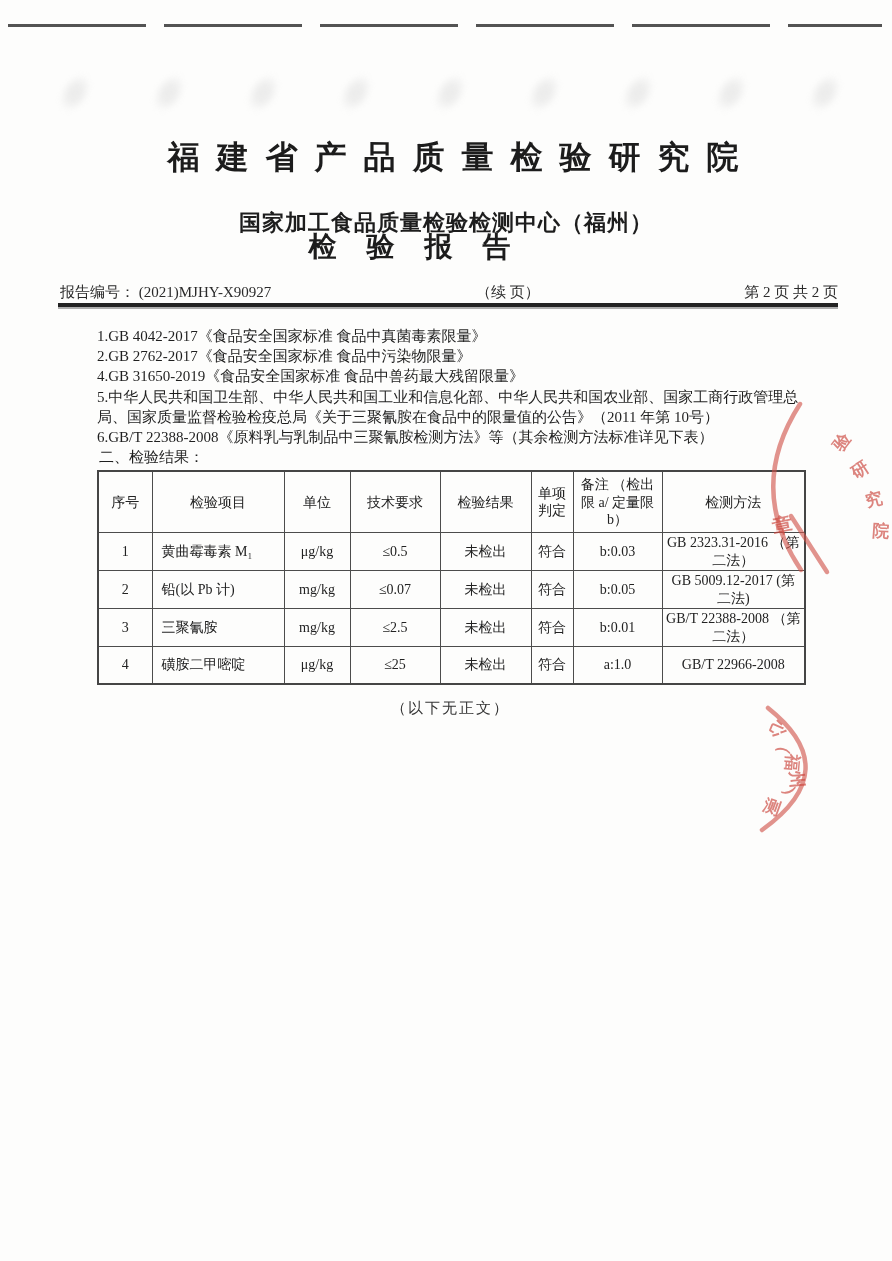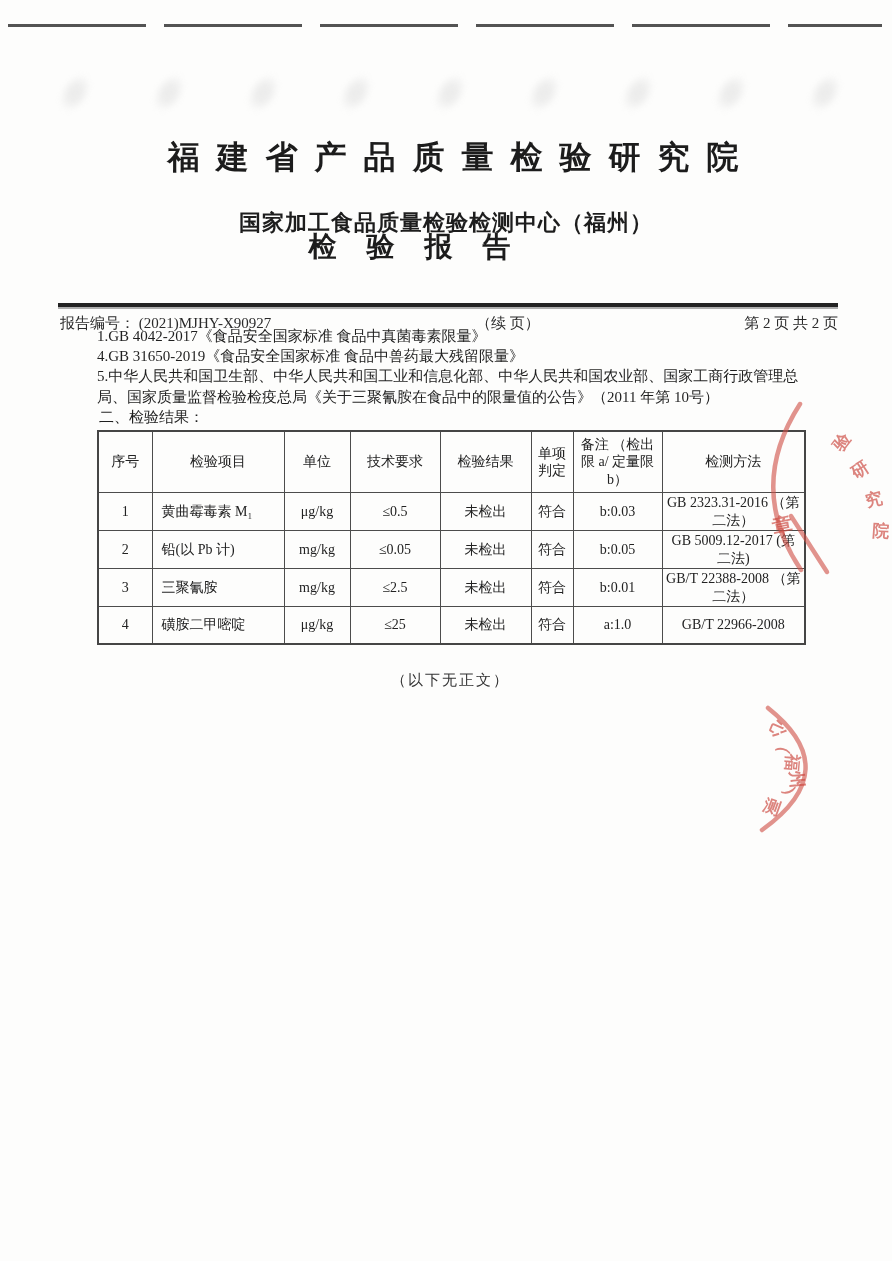--- a/index.html
+++ b/index.html
@@ -17,39 +17,39 @@
     font-size:32px;font-weight:bold;letter-spacing:17px;padding-left:17px;box-sizing:border-box;
     font-family:"Liberation Sans",sans-serif;color:#1c1c1c;margin-left:7px;}
   .title2{position:absolute;top:208px;left:0;width:892px;text-align:center;
     font-size:22px;font-weight:bold;letter-spacing:1px;
     font-family:"Liberation Sans",sans-serif;color:#1d1d1d;}
   .title3{position:absolute;top:228px;left:0;width:819px;text-align:center;
     font-size:28px;font-weight:bold;letter-spacing:30px;padding-left:30px;box-sizing:border-box;
     font-family:"Liberation Sans",sans-serif;color:#1c1c1c;}
   
   .repline{position:absolute;top:283px;left:60px;width:778px;display:flex;
-    justify-content:space-between;font-size:15px;color:#2a2a2a;margin-top:31px;}
+    justify-content:space-between;font-size:15px;color:#2a2a2a;}
   .repline .grp{white-space:nowrap;}
   .rule{position:absolute;top:303px;left:58px;width:780px;height:4px;background:#232323;
     box-shadow:0 2px 0 rgba(110,110,110,.55);}
   
   .content{position:absolute;top:326px;left:97px;width:707px;font-size:15px;
     line-height:20.2px;color:#1f1f1f;}
   .h-basis{text-indent:26px;}
   .h-results{text-indent:2px;}
   
   table.results{border-collapse:collapse;table-layout:fixed;width:707px;margin-top:3px;
     font-size:14px;color:#222;border:2px solid #454545;}
   table.results th,table.results td{border:1.4px solid #4c4c4c;text-align:center;
     vertical-align:middle;padding:1px 3px;font-weight:normal;line-height:17.5px;
     overflow:hidden;}
   table.results thead th{height:58px;}
   table.results tbody tr{height:37px;}
   table.results td:nth-child(2){text-align:left;padding-left:9px;}
-  .closing{width:707px;text-align:center;margin-top:25px;font-size:15px;
+  .closing{width:707px;text-align:center;margin-top:13px;font-size:15px;
     letter-spacing:2px;color:#333;}
   
   svg.stamps{position:absolute;left:0;top:0;pointer-events:none;}
   .stamp-stroke{fill:none;stroke:rgba(208,82,72,.62);stroke-width:4.5;stroke-linecap:round;}
   .stamp-char{fill:rgba(203,70,60,.66);font-size:17px;font-weight:bold;
     font-family:"Liberation Sans",sans-serif;}
   .stamp-char.big{font-size:20px;}
 </style>
 </head>
 <body>
@@ -80,22 +80,24 @@
     </span>
     <span class="grp">（续  页）</span>
     <span class="grp">第 2 页  共 2 页</span>
   </div>
   <div class="rule"></div>
 
   <div class="content">
     <div>
 
     <div>1.GB 4042-2017《食品安全国家标准 食品中真菌毒素限量》</div>
+        <div>2.GB 2762-2017《食品安全国家标准 食品中污染物限量》</div>
         <div>4.GB 31650-2019《食品安全国家标准 食品中兽药最大残留限量》</div>
         <div>5.中华人民共和国卫生部、中华人民共和国工业和信息化部、中华人民共和国农业部、国家工商行政管理总局、国家质量监督检验检疫总局《关于三聚氰胺在食品中的限量值的公告》（2011 年第 10号）</div>
+        <div>6.GB/T 22388-2008《原料乳与乳制品中三聚氰胺检测方法》等（其余检测方法标准详见下表）</div>
       </div>
     <div class="h-results">二、检验结果：</div>
 
     <table class="results">
       <colgroup>
         <col style="width:54px">
           <col style="width:132px">
           <col style="width:66px">
         <col style="width:90px">
           <col style="width:91px">
@@ -125,21 +127,21 @@
           <td>≤0.5</td>
           <td>未检出</td>
           <td>符合</td>
           <td>b:0.03</td>
           <td>GB 2323.31-2016 （第二法）</td>
         </tr>
           <tr>
           <td>2</td>
           <td>铅(以 Pb 计)</td>
           <td>mg/kg</td>
-          <td>≤0.05</td>
+          <td>≤0.07</td>
           <td>未检出</td>
           <td>符合</td>
           <td>b:0.05</td>
           <td>GB 5009.12-2017 (第二法)</td>
         </tr>
           <tr>
           <td>3</td>
           <td>三聚氰胺</td>
           <td>mg/kg</td>
           <td>≤2.5</td>

